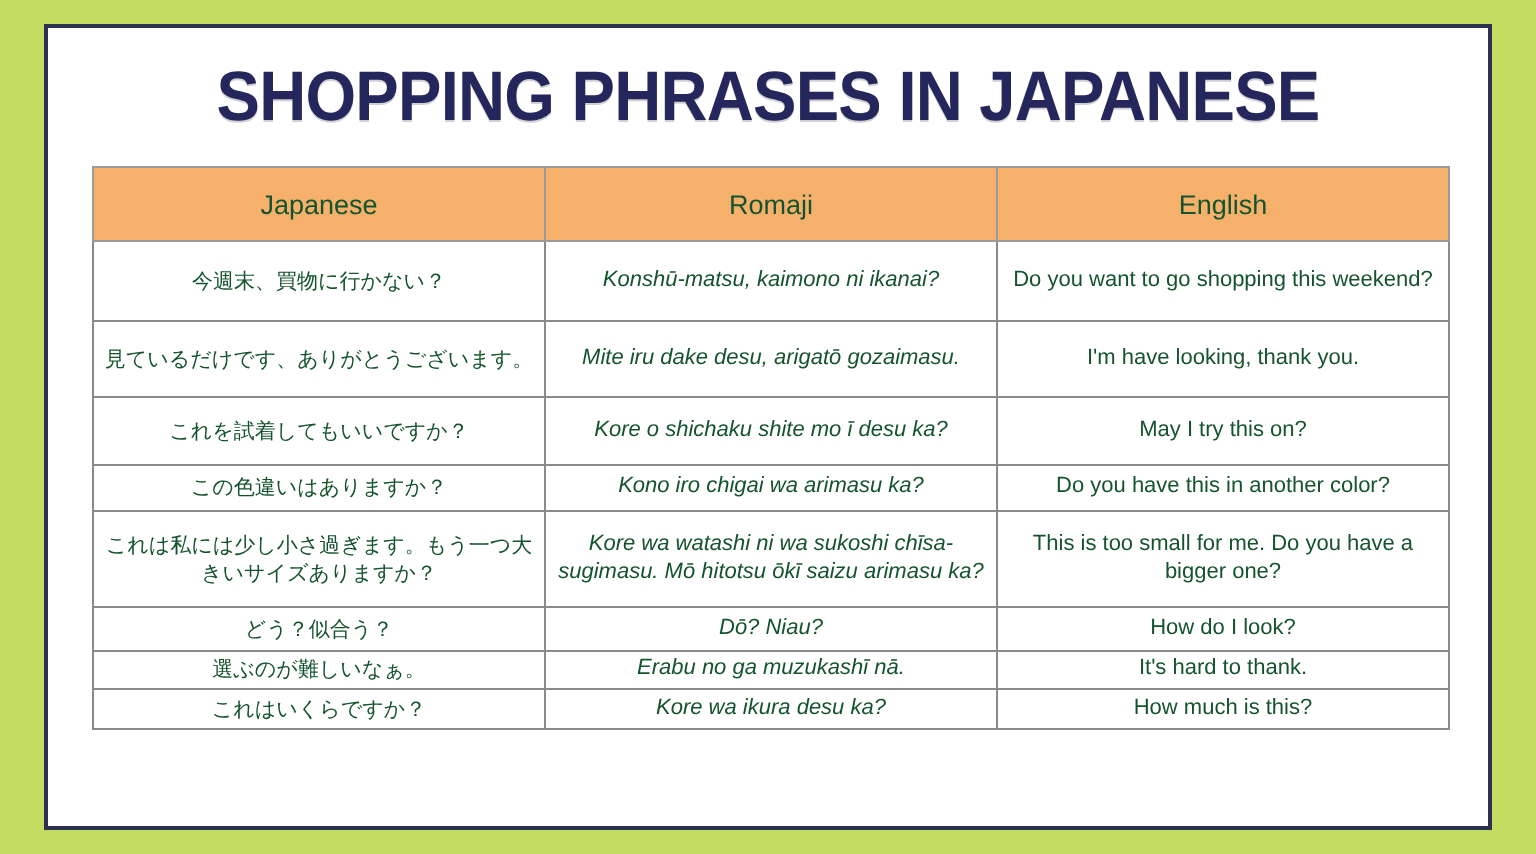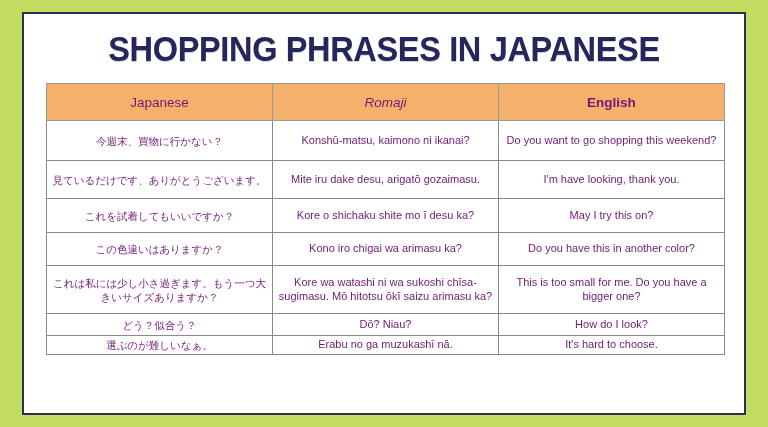--- a/index.html
+++ b/index.html
@@ -54,44 +54,44 @@
     width: 678px;
     border-collapse: collapse;
     table-layout: fixed;
   }
   #phrase-table th,
   #phrase-table td {
     border: 1px solid #8a8a8a;
     box-sizing: border-box;
     text-align: center;
     vertical-align: middle;
-    color: #701a75;
+    color: #14532d;
     padding: 2px 4px;
   }
   #phrase-table th {
     background: #f5b16b;
     height: 37px;
     font-size: 13.5px;
     font-weight: normal;
     border-color: #9a9a9a;
   }
   #phrase-table th.romaji-head {
-    font-style: italic;
   }
   #phrase-table td {
     background: #ffffff;
     font-size: 10.5px;
     line-height: 13px;
   }
   #phrase-table td.c-jp {
     font-size: 10.5px;
     line-height: 14px;
     margin-top: 29px;
   }
   #phrase-table td.c-ro {
+    font-style: italic;
     font-size: 11px;
     line-height: 13.5px;
   }
   #phrase-table td.c-en {
     font-size: 11px;
     line-height: 13.5px;
   }
   col.col-jp  { width: 226px; }
   col.col-ro  { width: 226px; }
   col.col-en  { width: 226px; }
@@ -107,56 +107,61 @@
     <table id="phrase-table">
       <colgroup>
         <col class="col-jp">
         <col class="col-ro">
         <col class="col-en">
       </colgroup>
       <thead>
         <tr>
           <th class="jp-head" style="background: rgb(245, 177, 107);">Japanese</th>
           <th class="romaji-head" style="background: rgb(245, 177, 107);">Romaji</th>
-          <th class="en-head" style="background: rgb(245, 177, 107); font-weight: bold;">English</th>
+          <th class="en-head" style="background: rgb(245, 177, 107);">English</th>
         </tr>
       </thead>
       <tbody id="table-body">
           <tr style="height: 40px;">
             <td class="c-jp">今週末、買物に行かない？</td>
             <td class="c-ro">Konshū-matsu, kaimono ni ikanai?</td>
             <td class="c-en">Do you want to go shopping this weekend?</td>
           </tr>
           <tr style="height: 38px;">
             <td class="c-jp">見ているだけです、ありがとうございます。</td>
             <td class="c-ro">Mite iru dake desu, arigatō gozaimasu.</td>
             <td class="c-en">I'm have looking, thank you.</td>
           </tr>
           <tr style="height: 34px;">
             <td class="c-jp">これを試着してもいいですか？</td>
             <td class="c-ro">Kore o shichaku shite mo ī desu ka?</td>
             <td class="c-en">May I try this on?</td>
           </tr>
-          <tr style="height: 33px;">
+          <tr style="height: 23px;">
             <td class="c-jp">この色違いはありますか？</td>
             <td class="c-ro">Kono iro chigai wa arimasu ka?</td>
             <td class="c-en">Do you have this in another color?</td>
           </tr>
           <tr style="height: 48px;">
             <td class="c-jp">これは私には少し小さ過ぎます。もう一つ大きいサイズありますか？</td>
             <td class="c-ro">Kore wa watashi ni wa sukoshi chīsa-sugimasu. Mō hitotsu ōkī saizu arimasu ka?</td>
             <td class="c-en">This is too small for me. Do you have a bigger one?</td>
           </tr>
           <tr style="height: 22px;">
             <td class="c-jp">どう？似合う？</td>
             <td class="c-ro">Dō? Niau?</td>
             <td class="c-en">How do I look?</td>
           </tr>
           <tr style="height: 19px;">
             <td class="c-jp">選ぶのが難しいなぁ。</td>
             <td class="c-ro">Erabu no ga muzukashī nā.</td>
-            <td class="c-en">It's hard to choose.</td>
+            <td class="c-en">It's hard to thank.</td>
+          </tr>
+          <tr style="height: 20px;">
+            <td class="c-jp">これはいくらですか？</td>
+            <td class="c-ro">Kore wa ikura desu ka?</td>
+            <td class="c-en">How much is this?</td>
           </tr>
         </tbody>
     </table>
 
   </div>
 </div>
 
 </body></html>

